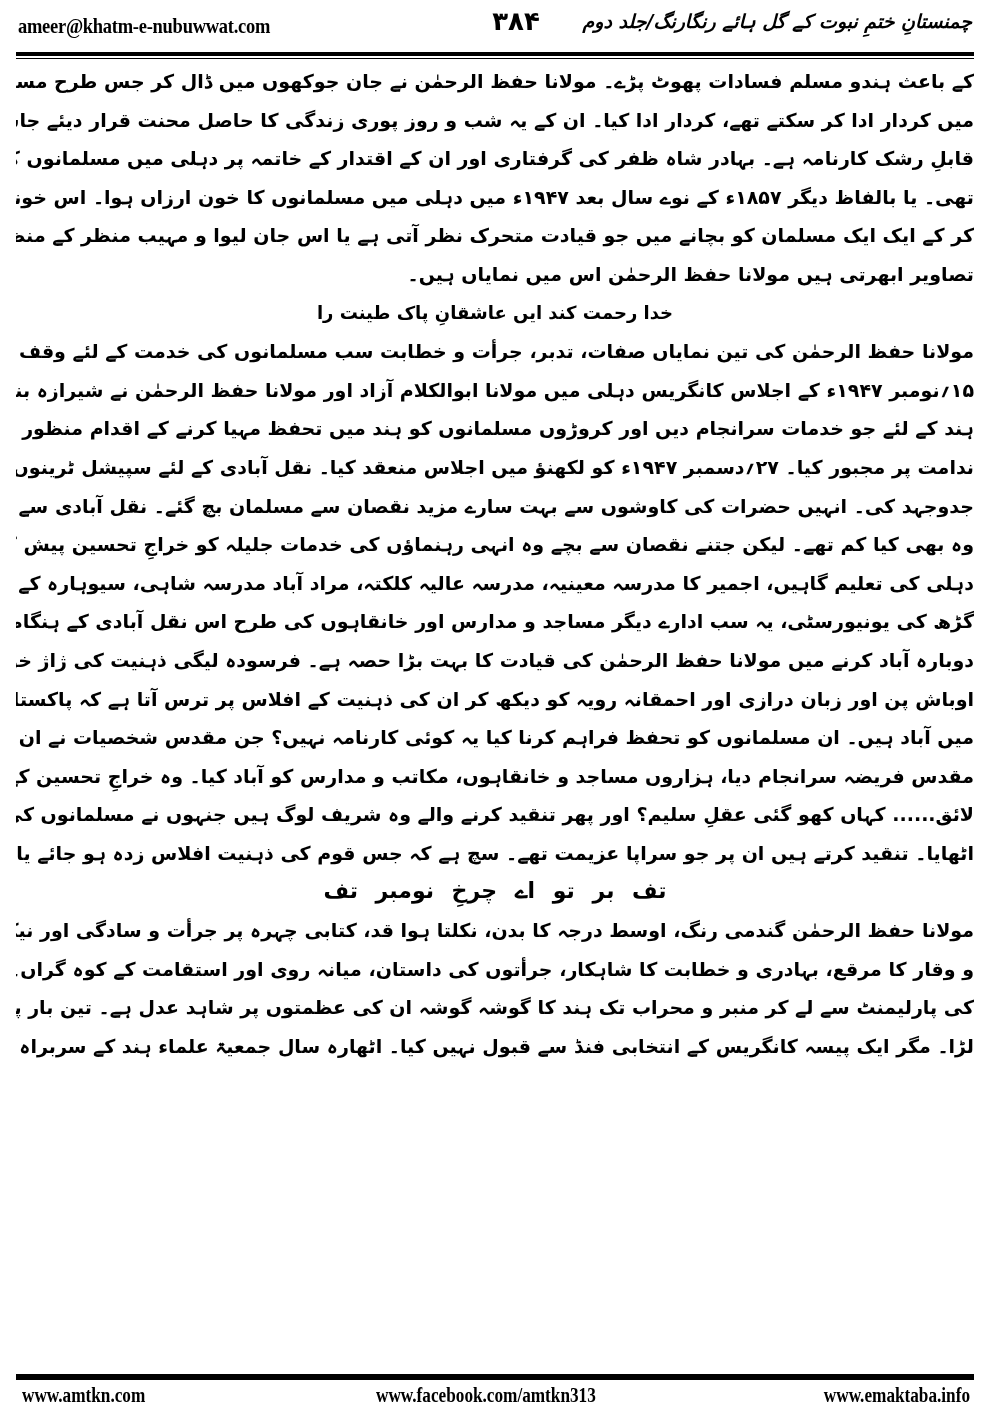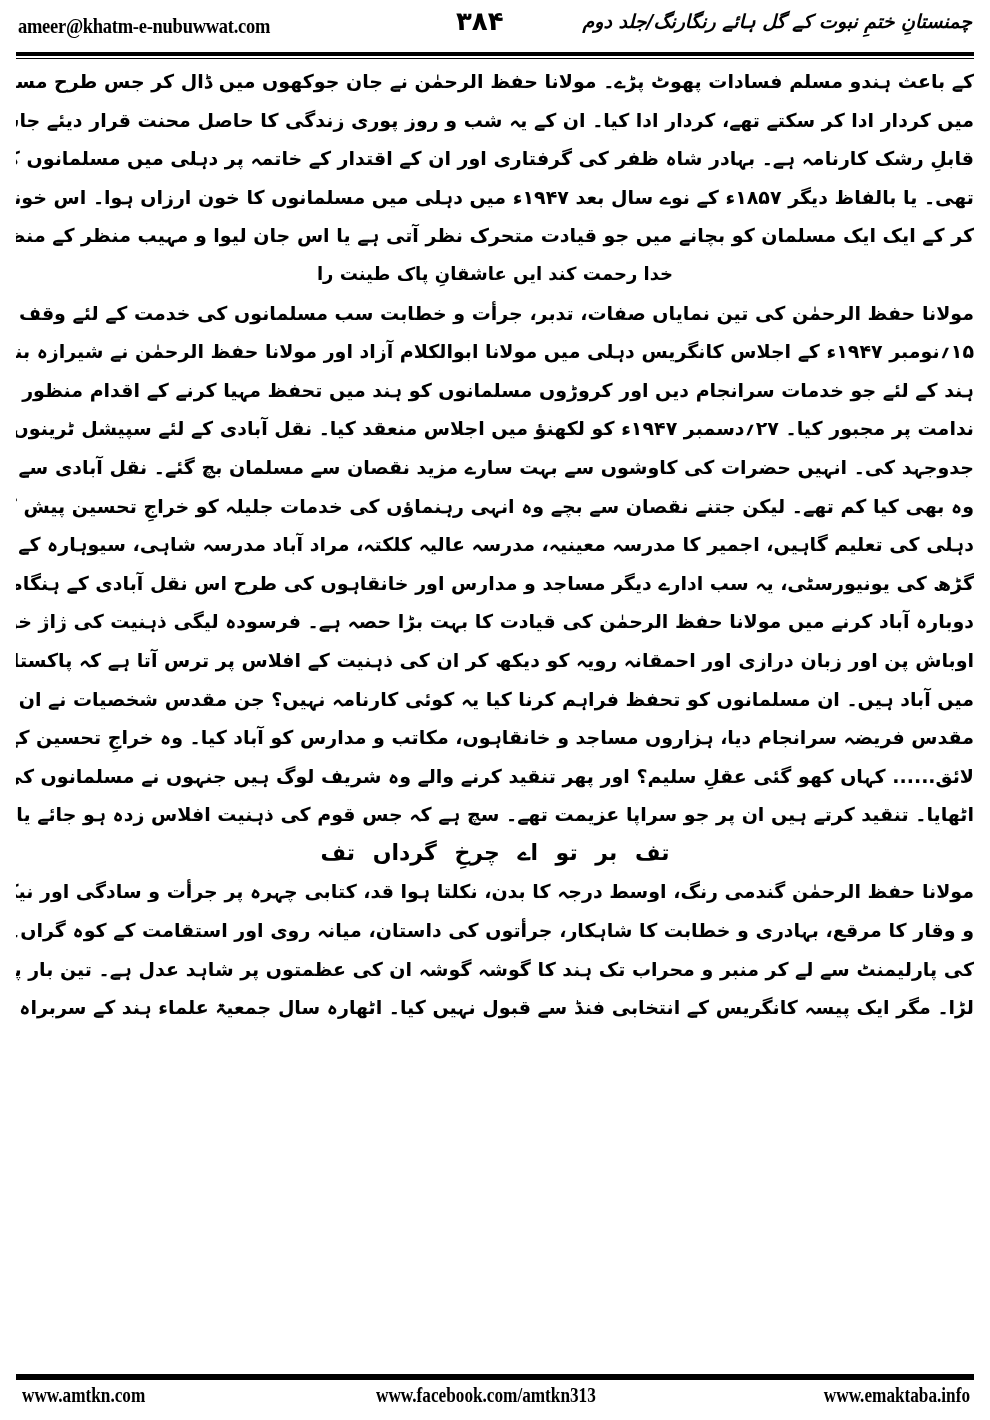--- a/index.html
+++ b/index.html
@@ -1,19 +1,19 @@
 <!DOCTYPE html>
 <html><head>
 <meta charset="utf-8">
 <style>
   html, body { margin: 0; padding: 0; background: #ffffff; }
   body { width: 990px; height: 1420px; position: relative; overflow: hidden; color: #000; }
   .header { position: absolute; left: 16px; right: 16px; top: 0; height: 56px; }
   .header-email { position: absolute; left: 2px; top: 14px; font-family: "Liberation Serif", serif; font-weight: bold; font-size: 21px; letter-spacing: -0.3px; transform: scaleX(0.88); transform-origin: left center; }
-  .header-page { position: absolute; left: 440px; width: 120px; top: 6px; text-align: left; font-family: "DejaVu Sans", sans-serif; font-weight: bold; font-size: 26px; direction: rtl; }
+  .header-page { position: absolute; left: 440px; width: 120px; top: 6px; text-align: center; font-family: "DejaVu Sans", sans-serif; font-weight: bold; font-size: 26px; direction: rtl; }
   .header-title { position: absolute; right: 2px; top: 10px; font-family: "DejaVu Sans", sans-serif; font-weight: bold; font-size: 19px; direction: rtl; font-style: italic; }
   .rule-thick-top { position: absolute; left: 16px; right: 16px; top: 52px; height: 4px; background: #000; }
   .rule-thin-top { position: absolute; left: 16px; right: 16px; top: 58px; height: 1px; background: #000; }
 
   .content { position: absolute; left: 16px; right: 16px; top: 62px; direction: rtl; font-family: "DejaVu Sans", sans-serif; font-weight: bold; }
   .line { height: 38.6px; line-height: 38.6px; font-size: 19px; white-space: nowrap; overflow: hidden; text-align: justify; text-align-last: justify; }
   .line.last { text-align-last: right; }
   .line.center { text-align: left; text-align-last: center; }
   .line.couplet { font-size: 18px; }
   .line.verse2 { font-size: 22px; word-spacing: 10px; }
@@ -35,36 +35,37 @@
 </div>
 <div class="rule-thick-top"></div>
 <div class="rule-thin-top"></div>
 
 <div class="content">
   <div class="line">کے باعث ہندو مسلم فسادات پھوٹ پڑے۔ مولانا حفظ الرحمٰن نے جان جوکھوں میں ڈال کر جس طرح مسلمانوں کے قتلِ عام کو روکنے</div>
   <div class="line">میں کردار ادا کر سکتے تھے، کردار ادا کیا۔ ان کے یہ شب و روز پوری زندگی کا حاصل محنت قرار دیئے جاسکتے ہیں۔ آپ کا قائدانہ کردار</div>
   <div class="line">قابلِ رشک کارنامہ ہے۔ بہادر شاہ ظفر کی گرفتاری اور ان کے اقتدار کے خاتمہ پر دہلی میں مسلمانوں کے خون سے انگریز نے ہولی کھیلی</div>
   <div class="line">تھی۔ یا بالفاظ دیگر ۱۸۵۷ء کے نوے سال بعد ۱۹۴۷ء میں دہلی میں مسلمانوں کا خون ارزاں ہوا۔ اس خونی منظر میں خون کا دریا عبور</div>
   <div class="line">کر کے ایک ایک مسلمان کو بچانے میں جو قیادت متحرک نظر آتی ہے یا اس جان لیوا و مہیب منظر کے منظر نامے پر جو مسلمانوں کی خیر خواہ</div>
+  <div class="line last">تصاویر ابھرتی ہیں مولانا حفظ الرحمٰن اس میں نمایاں ہیں۔</div>
   <div class="line center couplet">خدا رحمت کند ایں عاشقانِ پاک طینت را</div>
   <div class="line center">مولانا حفظ الرحمٰن کی تین نمایاں صفات، تدبر، جرأت و خطابت سب مسلمانوں کی خدمت کے لئے وقف ہو کر رہ گئے۔</div>
   <div class="line">۱۵؍نومبر ۱۹۴۷ء کے اجلاس کانگریس دہلی میں مولانا ابوالکلام آزاد اور مولانا حفظ الرحمٰن نے شیرازہ بندی میں مسلمانانِ</div>
   <div class="line">ہند کے لئے جو خدمات سرانجام دیں اور کروڑوں مسلمانوں کو ہند میں تحفظ مہیا کرنے کے اقدام منظور کرائے۔ فرقہ پرستوں کو احساس</div>
   <div class="line">ندامت پر مجبور کیا۔ ۲۷؍دسمبر ۱۹۴۷ء کو لکھنؤ میں اجلاس منعقد کیا۔ نقل آبادی کے لئے سپیشل ٹرینوں کی حفاظت کا نظم قائم کرنے میں</div>
   <div class="line">جدوجہد کی۔ انہیں حضرات کی کاوشوں سے بہت سارے مزید نقصان سے مسلمان بچ گئے۔ نقل آبادی سے جو خون کے دریا بہائے گئے</div>
   <div class="line last">وہ بھی کیا کم تھے۔ لیکن جتنے نقصان سے بچے وہ انہی رہنماؤں کی خدمات جلیلہ کو خراجِ تحسین پیش کرنے پر مجبور کرتا ہے۔</div>
   <div class="line">دہلی کی تعلیم گاہیں، اجمیر کا مدرسہ معینیہ، مدرسہ عالیہ کلکتہ، مراد آباد مدرسہ شاہی، سیوہارہ کے مسلم سکولز، اٹاوہ کے ادارے، علی</div>
   <div class="line">گڑھ کی یونیورسٹی، یہ سب ادارے دیگر مساجد و مدارس اور خانقاہوں کی طرح اس نقل آبادی کے ہنگامہ میں زمین بوس ہوئے۔ انہیں</div>
   <div class="line">دوبارہ آباد کرنے میں مولانا حفظ الرحمٰن کی قیادت کا بہت بڑا حصہ ہے۔ فرسودہ لیگی ذہنیت کی ژاژ خواہی اور بعض اخبار نویسوں کا</div>
   <div class="line">اوباش پن اور زبان درازی اور احمقانہ رویہ کو دیکھ کر ان کی ذہنیت کے افلاس پر ترس آتا ہے کہ پاکستان سے زیادہ مسلمان ہندوستان</div>
   <div class="line">میں آباد ہیں۔ ان مسلمانوں کو تحفظ فراہم کرنا کیا یہ کوئی کارنامہ نہیں؟ جن مقدس شخصیات نے ان حالات میں مسلمان قوم کی خدمت کا</div>
   <div class="line">مقدس فریضہ سرانجام دیا، ہزاروں مساجد و خانقاہوں، مکاتب و مدارس کو آباد کیا۔ وہ خراجِ تحسین کے مستحق ہیں یا تنقید کے تیروں کے</div>
   <div class="line">لائق...... کہاں کھو گئی عقلِ سلیم؟ اور پھر تنقید کرنے والے وہ شریف لوگ ہیں جنہوں نے مسلمانوں کی خیر خواہی کے لئے ایک تنکا نہیں</div>
   <div class="line">اٹھایا۔ تنقید کرتے ہیں ان پر جو سراپا عزیمت تھے۔ سچ ہے کہ جس قوم کی ذہنیت افلاس زدہ ہو جائے یا پراگندہ حالی کا شکار ہو جائے تو</div>
-  <div class="line center verse2">تف بر تو اے چرخِ گرداں تف</div>
+  <div class="line center verse2">تف بر تو اے چرخِ نومبر تف</div>
   <div class="line">مولانا حفظ الرحمٰن گندمی رنگ، اوسط درجہ کا بدن، نکلتا ہوا قد، کتابی چہرہ پر جرأت و سادگی اور نیکی کا ابر رحمت برستا ہوا، علم</div>
   <div class="line">و وقار کا مرقع، بہادری و خطابت کا شاہکار، جرأتوں کی داستان، میانہ روی اور استقامت کے کوہ گراں۔ یہ مولانا حفظ الرحمٰن تھے۔ ہند</div>
   <div class="line">کی پارلیمنٹ سے لے کر منبر و محراب تک ہند کا گوشہ گوشہ ان کی عظمتوں پر شاہد عدل ہے۔ تین بار پارلیمنٹ کا کانگریس کے ٹکٹ پر الیکشن</div>
   <div class="line">لڑا۔ مگر ایک پیسہ کانگریس کے انتخابی فنڈ سے قبول نہیں کیا۔ اٹھارہ سال جمعیۃ علماء ہند کے سربراہ رہے۔ مگر آپ کی کسب معاش اپنی</div>
 </div>
 
 <div class="rule-bottom"></div>
 <div class="footer">
   <span class="f-left">www.amtkn.com</span>
   <span class="f-mid">www.facebook.com/amtkn313</span>

